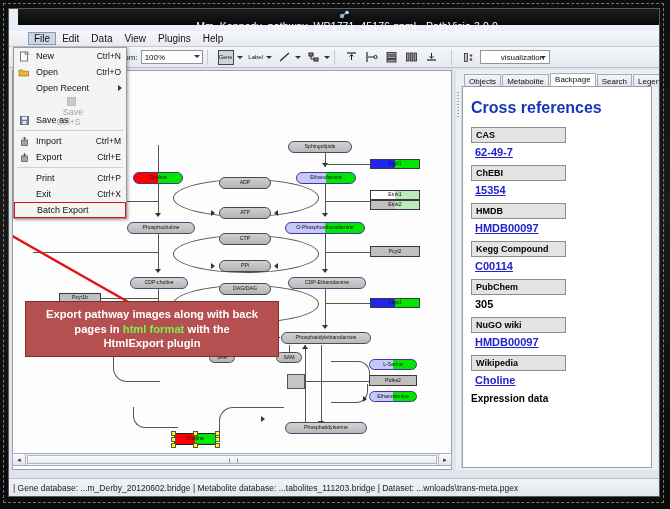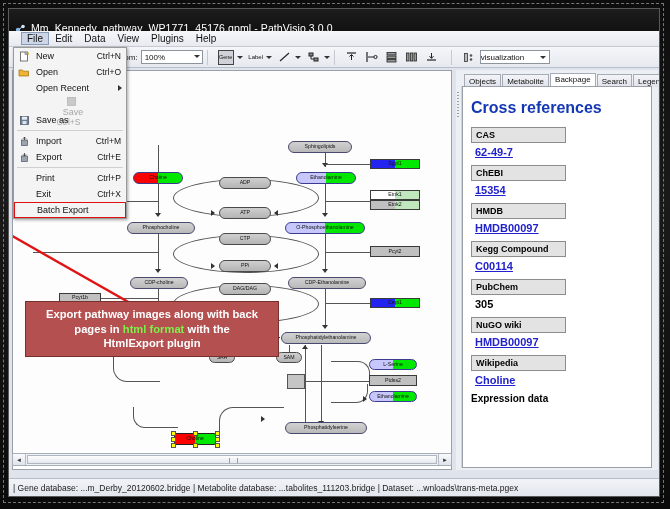--- a/index.html
+++ b/index.html
@@ -9,51 +9,51 @@
   
   .outerframe{position:absolute;left:0;top:0;width:670px;height:509px;
      background:linear-gradient(180deg,#0d0d0d 0%,#1a1a1a 40%,#0a0a0a 100%);}
   .dashborder{position:absolute;left:3px;top:3px;width:661px;height:500px;
      border:1px dashed #777;box-sizing:border-box;}
 
   .window{position:absolute;left:8px;top:8px;width:652px;height:489px;
      background:#e9eef6;border:1px solid #5a5a5a;box-sizing:border-box;overflow:hidden;}
 
   
-  .titlebar{position:absolute;left:0;top:0;width:652px;height:38px;
+  .titlebar{position:absolute;left:9px;top:0;width:652px;height:16px;
      background:linear-gradient(180deg,#1d1d1d 0%,#121212 55%,#070707 100%);
-     color:#f2f2f2;font-size:10px;display:flex;align-items:center;padding-left:6px;box-sizing:border-box;}
+     color:#f2f2f2;font-size:10px;display:flex;align-items:center;padding-left:6px;box-sizing:border-box;flex-direction:column;}
   .titleicon{width:11px;height:11px;margin-right:5px;position:relative;}
   .titleicon svg{display:block;}
   .titletext{font-size:10.5px;letter-spacing:.1px;white-space:nowrap;color:#ffffff;}
 
   
   .menubar{position:absolute;left:0;top:22px;width:652px;height:16px;
      background:linear-gradient(180deg,#f6f7fa 0%,#e7eaf0 100%);
-     border-bottom:1px solid #c4c9d2;display:flex;align-items:center;padding-left:12px;box-sizing:border-box;}
+     border-bottom:1px solid #c4c9d2;display:flex;align-items:center;padding-left:19px;box-sizing:border-box;}
   .menuitem{font-size:10px;color:#111;padding:1px 6px;white-space:nowrap;}
   .menuitem.active{background:#cdd6e6;border:1px solid #8a99b5;padding:0px 5px;}
 
   
   .toolbar{position:absolute;left:0;top:38px;width:652px;height:21px;
      background:linear-gradient(180deg,#f4f6f9 0%,#e6e9ef 100%);
      border-bottom:1px solid #b9bfca;display:flex;align-items:center;box-sizing:border-box;}
   .tb-sep{width:1px;height:15px;background:#c3c8d1;margin:0 4px;}
   .zoomlabel{font-size:8px;color:#222;margin-left:106px;margin-right:3px;}
   .zoombox{width:62px;height:14px;background:#fff;border:1px solid #8e949e;
      font-size:8px;color:#111;display:flex;align-items:center;padding-left:3px;box-sizing:border-box;position:relative;}
   .zoombox .arrow{position:absolute;right:2px;top:4px;}
   .tbbtn{display:flex;align-items:center;margin-left:6px;}
   .tbglyph{width:14px;height:13px;display:flex;align-items:center;justify-content:center;
      font-size:6px;color:#111;}
   .tbglyph.boxed{border:1px solid #444;background:#cfd3d9;font-size:5.5px;}
   .caret{width:0;height:0;border-left:3px solid transparent;border-right:3px solid transparent;
      border-top:3.5px solid #333;margin-left:3px;}
   .visbox{width:70px;height:14px;background:#fff;border:1px solid #8e949e;font-size:8px;
-     display:flex;align-items:center;padding-left:0;box-sizing:border-box;position:relative;color:#111;}
+     display:flex;align-items:center;padding-left:20px;box-sizing:border-box;position:relative;color:#111;}
 
   
   .content{position:absolute;left:0;top:59px;width:652px;height:410px;background:#dfe4ec;}
   .canvaswrap{position:absolute;left:3px;top:2px;width:440px;height:400px;background:#fff;
      border:1px solid #9aa0aa;box-sizing:border-box;overflow:hidden;}
   .canvas{position:absolute;left:0;top:0;width:438px;height:381px;background:#fdfdfd;}
 
   
   .hscroll{position:absolute;left:3px;top:385px;width:440px;height:13px;
      background:#eef1f5;border:1px solid #a8aeb8;box-sizing:border-box;display:flex;align-items:center;}

